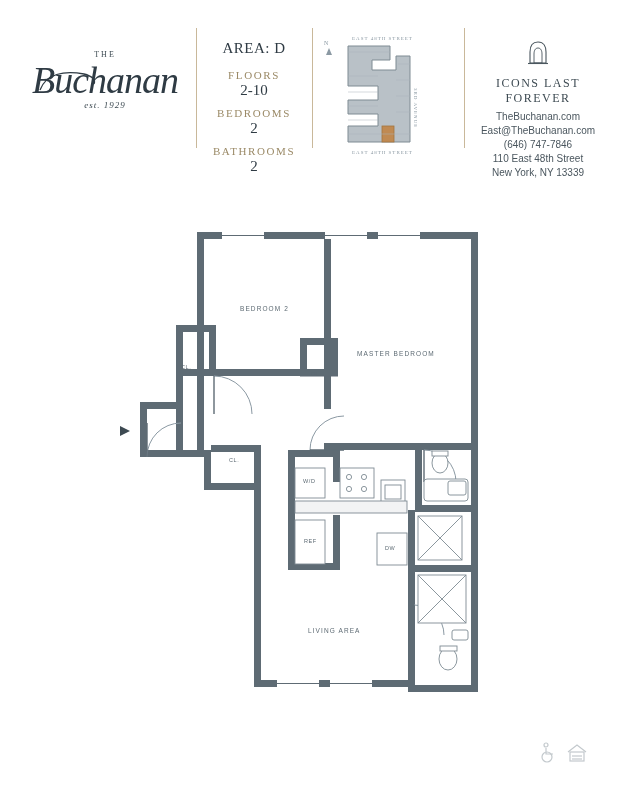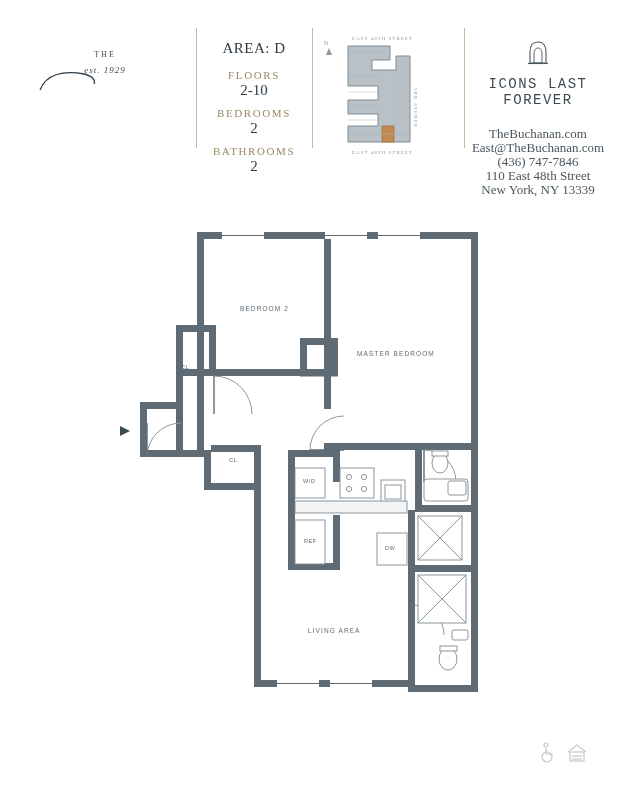--- a/index.html
+++ b/index.html
@@ -53,21 +53,21 @@
     font-size: 38px;
     line-height: 40px;
     color: #2f3b44;
     letter-spacing: -1px;
   }
   .logo-est {
     font-family: "Liberation Serif", serif;
     font-style: italic;
     font-size: 9px;
     color: #3d4a52;
-    margin-top: 6px;
+    margin-top: 0;
     letter-spacing: 1px;
   }
   .logo-swash {
     position: absolute;
     left: 18px; top: 18px;
     width: 60px; height: 24px;
   }
 
   
   .unit-block {
@@ -137,30 +137,30 @@
   }
 
   
   .contact-block {
     position: absolute;
     left: 468px; top: 40px;
     width: 140px;
     text-align: center;
   }
   .icons-forever {
-    font-family: Liberation Mono, monospace;
-    font-size: 14px;
+    font-family: Liberation Serif, serif;
+    font-size: 12px;
     letter-spacing: 1.5px;
     color: #3d4a52;
     margin-top: 6px;
-    margin-bottom: 19px;
+    margin-bottom: 4px;
   }
   .contact-line {
-    font-family: Liberation Serif, serif;
-    font-size: 13px;
+    font-family: Liberation Sans, sans-serif;
+    font-size: 10px;
     line-height: 14px;
     color: #4a565e;
   }
 
   
   .plan {
     position: absolute;
     left: 0; top: 175px;
     width: 618px; height: 570px;
   }
@@ -196,20 +196,21 @@
 
   <div class="hdr-divider" id="div1"></div>
   <div class="hdr-divider" id="div2"></div>
   <div class="hdr-divider" id="div3"></div>
 
   <div class="logo-block">
     <svg class="logo-swash" viewBox="0 0 60 24">
       <path d="M2 22 C 8 6, 26 2, 46 6 C 54 8, 58 12, 56 16" fill="none" stroke="#2f3b44" stroke-width="1.3"></path>
     </svg>
     <div class="logo-the">THE</div>
+    <div class="logo-name">Buchanan</div>
     <div class="logo-est">est. 1929</div>
   </div>
 
   <div class="unit-block">
     <div class="unit-title">AREA: D</div>
 
     <div class="unit-label">FLOORS</div>
     <div class="unit-value">2-10</div>
 
     <div class="unit-label">BEDROOMS</div>
@@ -250,21 +251,21 @@
 
   <div class="contact-block">
     <svg width="26" height="26" viewBox="0 0 26 26">
       <path d="M13 2 C 7 2, 5 7, 5 12 L5 23 L21 23 L21 12 C21 7, 19 2, 13 2 Z" fill="none" stroke="#4a565e" stroke-width="1.1"></path>
       <path d="M13 8 C 10 8, 9 11, 9 14 L9 23 L17 23 L17 14 C17 11, 16 8, 13 8 Z" fill="none" stroke="#4a565e" stroke-width="0.9"></path>
       <line x1="3" y1="23.5" x2="23" y2="23.5" stroke="#4a565e" stroke-width="1.1"></line>
     </svg>
     <div class="icons-forever">ICONS LAST FOREVER</div>
     <div class="contact-line">TheBuchanan.com</div>
     <div class="contact-line">East@TheBuchanan.com</div>
-    <div class="contact-line">(436) 747-7846</div>
+    <div class="contact-line">(646) 747-7846</div>
     <div class="contact-line">110 East 48th Street</div>
     <div class="contact-line">New York, NY 13339</div>
   </div>
 </div>
 
 <div class="plan">
 
   <svg width="618" height="570" viewBox="0 0 618 570" style="position:absolute;left:0;top:0;">
 
     <g fill="#5e6b74">

